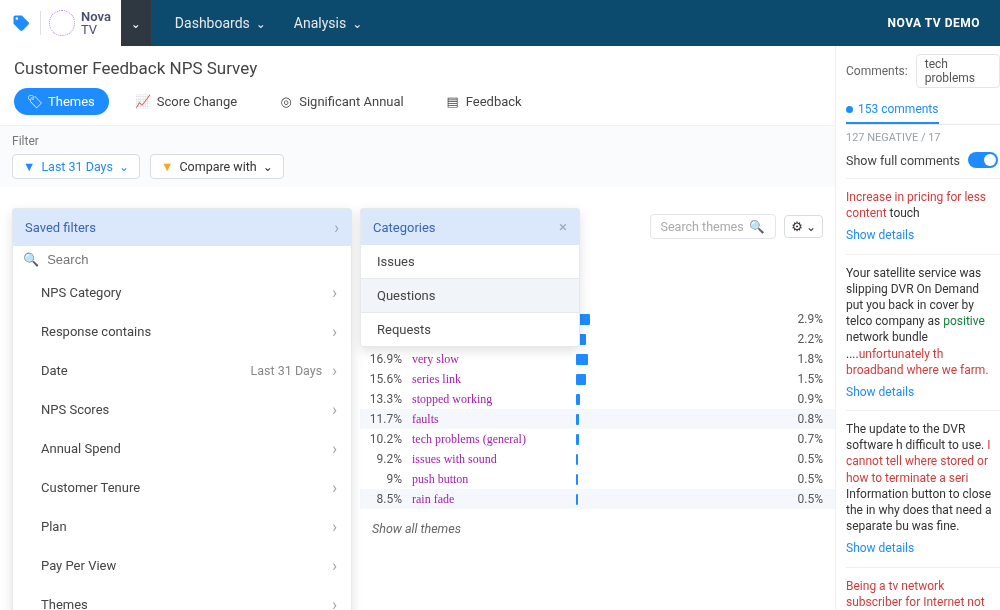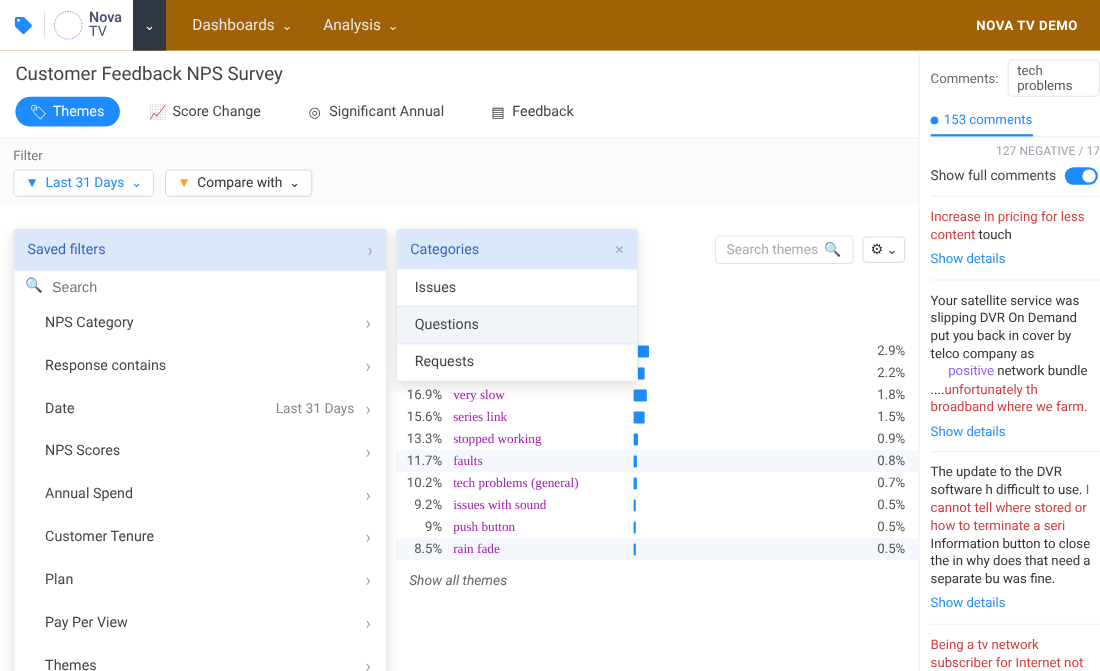--- a/index.html
+++ b/index.html
@@ -1,18 +1,18 @@
 <!DOCTYPE html>
 <html><head>
 <meta charset="utf-8">
 <style>
   * { box-sizing: border-box; margin: 0; padding: 0; }
   body { font-family: -apple-system, BlinkMacSystemFont, "Segoe UI", Roboto, sans-serif; font-size: 13px; color: #333; width: 1000px; height: 610px; overflow: hidden; background: #fff; }
   
-  .topbar { height: 46px; background: #a16207; display: flex; align-items: center; color: #fff; }
+  .topbar { height: 46px; background: #0c4a6e; display: flex; align-items: center; color: #fff; }
   .topbar-left { display: flex; align-items: center; height: 100%; }
   .logo-block { display: flex; align-items: center; padding: 0 10px; gap: 8px; background: #fff; height: 100%; }
   .tag-icon { width: 22px; height: 22px; display: flex; align-items: center; justify-content: center; }
   .vsep { width: 1px; height: 24px; background: #e0e0e0; }
   .nova-logo { display: flex; align-items: center; gap: 6px; color: #555a7a; }
   .nova-circle { width: 26px; height: 26px; border: 1.5px dotted #b67dd6; border-radius: 50%; }
   .nova-text { line-height: 1; font-size: 13px; color:#4a4f70;}
   .nova-text .n1 { font-weight: 600; }
   .caret-box { width: 30px; height:100%; background:#2f3841; display:flex; align-items:center; justify-content:center; color:#fff; cursor:pointer;}
   .topnav { display:flex; gap: 28px; padding: 0 24px; }
@@ -68,27 +68,27 @@
   .row .pct2 { width:50px; text-align:right; color:#555; padding-right:12px;}
   .bar { height:11px; background:#1e8cff; border-radius:1px;}
   .show-all { padding:12px 0 0 12px; color:#666; font-size:12.5px; cursor:pointer;font-style:italic;}
   
   
   .r-top { display:flex; align-items:center; gap:8px; font-size:12px; color:#666; padding-bottom:6px;}
   .r-tag { border:1px solid #e3e5e8; border-radius:4px; padding:2px 8px; color:#555;}
   .r-tabs { display:flex; border-bottom:1px solid #e6e9ec; margin-top:2px;}
   .r-tab { padding:6px 0; color:#1e8cff; font-size:12px; display:flex; align-items:center; gap:5px; border-bottom:2px solid #1e8cff;}
   .r-tab .dot{ width:7px;height:7px;border-radius:50%; background:#1e8cff;}
-  .r-neg { font-size:11px; color:#9aa1a9; text-align:right; padding:6px 0 4px;}
+  .r-neg { font-size:11px; color:#9aa1a9; padding:6px 0 4px;}
   .r-toggle { display:flex; align-items:center; gap:8px; font-size:12.5px; color:#444; padding:4px 0 10px;}
   .toggle { width:30px; height:16px; background:#1e8cff; border-radius:10px; position:relative; cursor:pointer;}
   .toggle::after { content:""; position:absolute; right:2px; top:2px; width:12px; height:12px; background:#fff; border-radius:50%;}
   .comment { border-top:1px solid #eef0f2; padding:10px 4px 10px 0; font-size:12px; line-height:1.35;}
   .comment .neg { color:#d23c3c;}
-  .comment .pos { color:#8b5cf6;margin-left:16px;}
+  .comment .pos { color:#15803d;}
   .comment .sd { color:#1e8cff; display:block; padding-top:6px; cursor:pointer;}
   
   .chev-r::after{content:"›"; font-size:16px; color:#9aa4b0;}
   .chev-d::after{content:"⌄"; font-size:12px;}
 </style>
 </head>
 <body>
 
 <div class="topbar">
   <div class="topbar-left">

